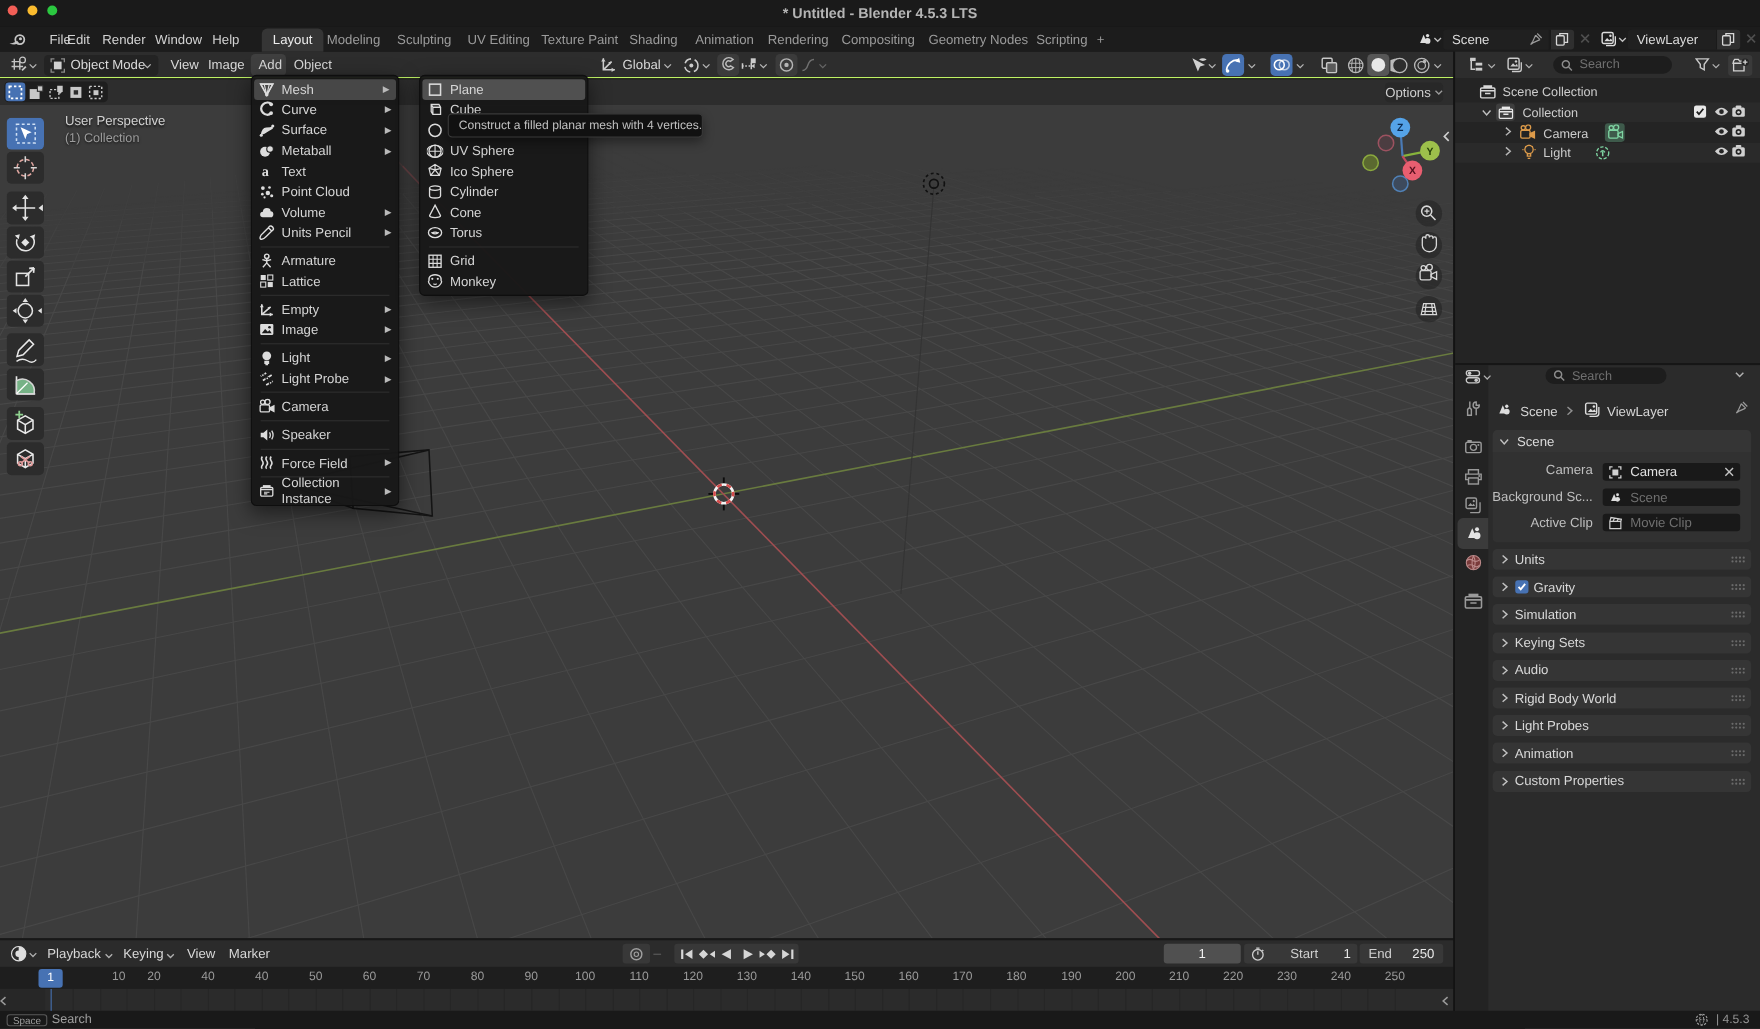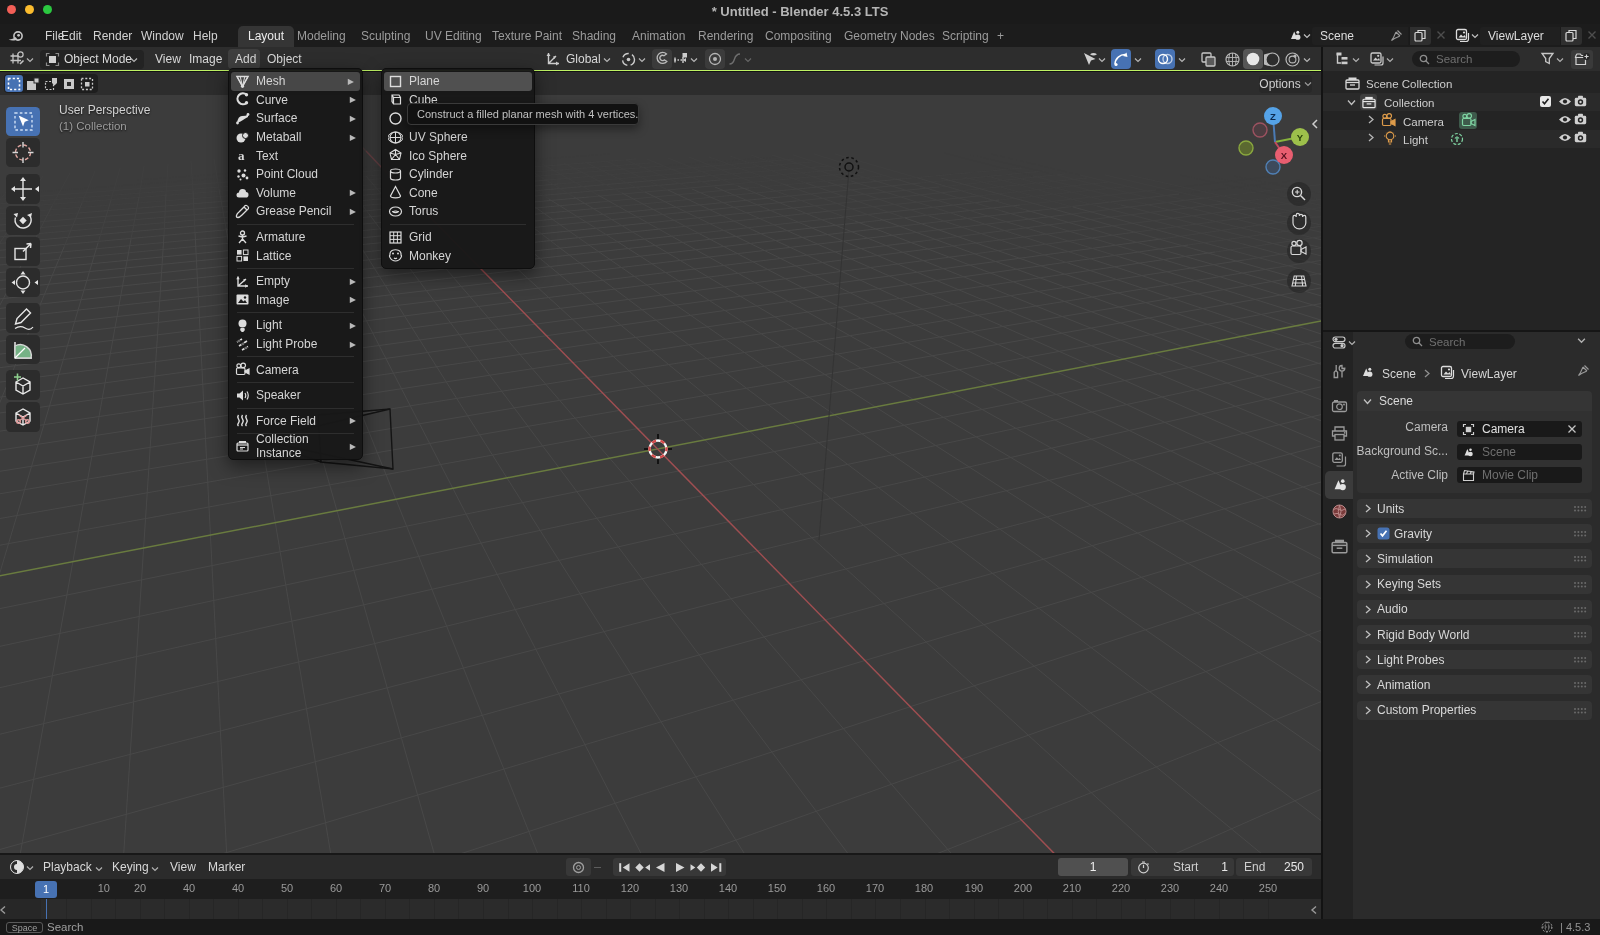--- a/index.html
+++ b/index.html
@@ -1070,21 +1070,21 @@
         </svg>
       <span style="font-size:12px;color:#cfcfcf;margin-left:23px">Start</span>
       <span style="font-size:12px;color:#e8e8e8;margin-left:auto">1</span>
     </div>
     <div class="abs row" style="left:1236px;top:3px;width:76px;height:18px;background:#383838;border-radius:3px;padding:0 8px">
       <span style="font-size:12px;color:#cfcfcf">End</span>
       <span style="font-size:12px;color:#e8e8e8;margin-left:auto">250</span>
     </div>
   </div>
   <div class="abs" id="ruler" style="left:0;top:26px;width:1321px;height:20px;background:#1e1e1e">
-      <span class="abs" style="left:70px;top:3px;width:40px;text-align:right;font-size:11px;color:#9a9a9a">10</span>
+      <span class="abs" style="left:88px;top:3px;width:40px;text-align:center;font-size:11px;color:#9a9a9a">10</span>
       <span class="abs" style="left:120px;top:3px;width:40px;text-align:center;font-size:11px;color:#9a9a9a">20</span>
       <span class="abs" style="left:169px;top:3px;width:40px;text-align:center;font-size:11px;color:#9a9a9a">40</span>
       <span class="abs" style="left:218px;top:3px;width:40px;text-align:center;font-size:11px;color:#9a9a9a">40</span>
       <span class="abs" style="left:267px;top:3px;width:40px;text-align:center;font-size:11px;color:#9a9a9a">50</span>
       <span class="abs" style="left:316px;top:3px;width:40px;text-align:center;font-size:11px;color:#9a9a9a">60</span>
       <span class="abs" style="left:365px;top:3px;width:40px;text-align:center;font-size:11px;color:#9a9a9a">70</span>
       <span class="abs" style="left:414px;top:3px;width:40px;text-align:center;font-size:11px;color:#9a9a9a">80</span>
       <span class="abs" style="left:463px;top:3px;width:40px;text-align:center;font-size:11px;color:#9a9a9a">90</span>
       <span class="abs" style="left:512px;top:3px;width:40px;text-align:center;font-size:11px;color:#9a9a9a">100</span>
       <span class="abs" style="left:561px;top:3px;width:40px;text-align:center;font-size:11px;color:#9a9a9a">110</span>
@@ -1234,21 +1234,21 @@
         <svg style="flex:0 0 15px" width="15" height="15" viewBox="0 0 15 15">
           <path d="M4 12.5 Q1.5 12.5 1.5 10 Q1.5 7.5 4 7.5 Q4 4 7.5 4 Q11 4 11 7 Q13.5 7 13.5 9.7 Q13.5 12.5 11 12.5Z" fill="#dcdcdc"></path>
         </svg>
         <span class="lbl">Volume</span>
         <span class="sub">▶</span>
       </div>
       <div class="mrow" style="">
         <svg style="flex:0 0 15px" width="15" height="15" viewBox="0 0 15 15">
           <path d="M3 13.5 Q1 13.5 1.5 11.5 T4 8 Q6.5 5.5 9 3 L12 6 Q9.5 8.5 7 11 T3 13.5Z M9 3 Q10 1 11.5 1.5 T13.5 3.5 Q14 5 12 6" fill="none" stroke="#dcdcdc" stroke-width="1.3"></path>
         </svg>
-        <span class="lbl">Grease Pencil</span>
+        <span class="lbl">Units Pencil</span>
         <span class="sub">▶</span>
       </div>
       <div class="msep"></div>
       <div class="mrow" style="">
         <svg style="flex:0 0 15px" width="15" height="15" viewBox="0 0 15 15">
           <g stroke="#dcdcdc" stroke-width="1.3" fill="none">
             <circle cx="7.5" cy="3" r="2"></circle>
             <path d="M7.5 5 V9 M7.5 9 L4 13 M7.5 9 L11 13 M3.5 6 L7.5 7 M11.5 6 L7.5 7"></path>
           </g>
         </svg>

